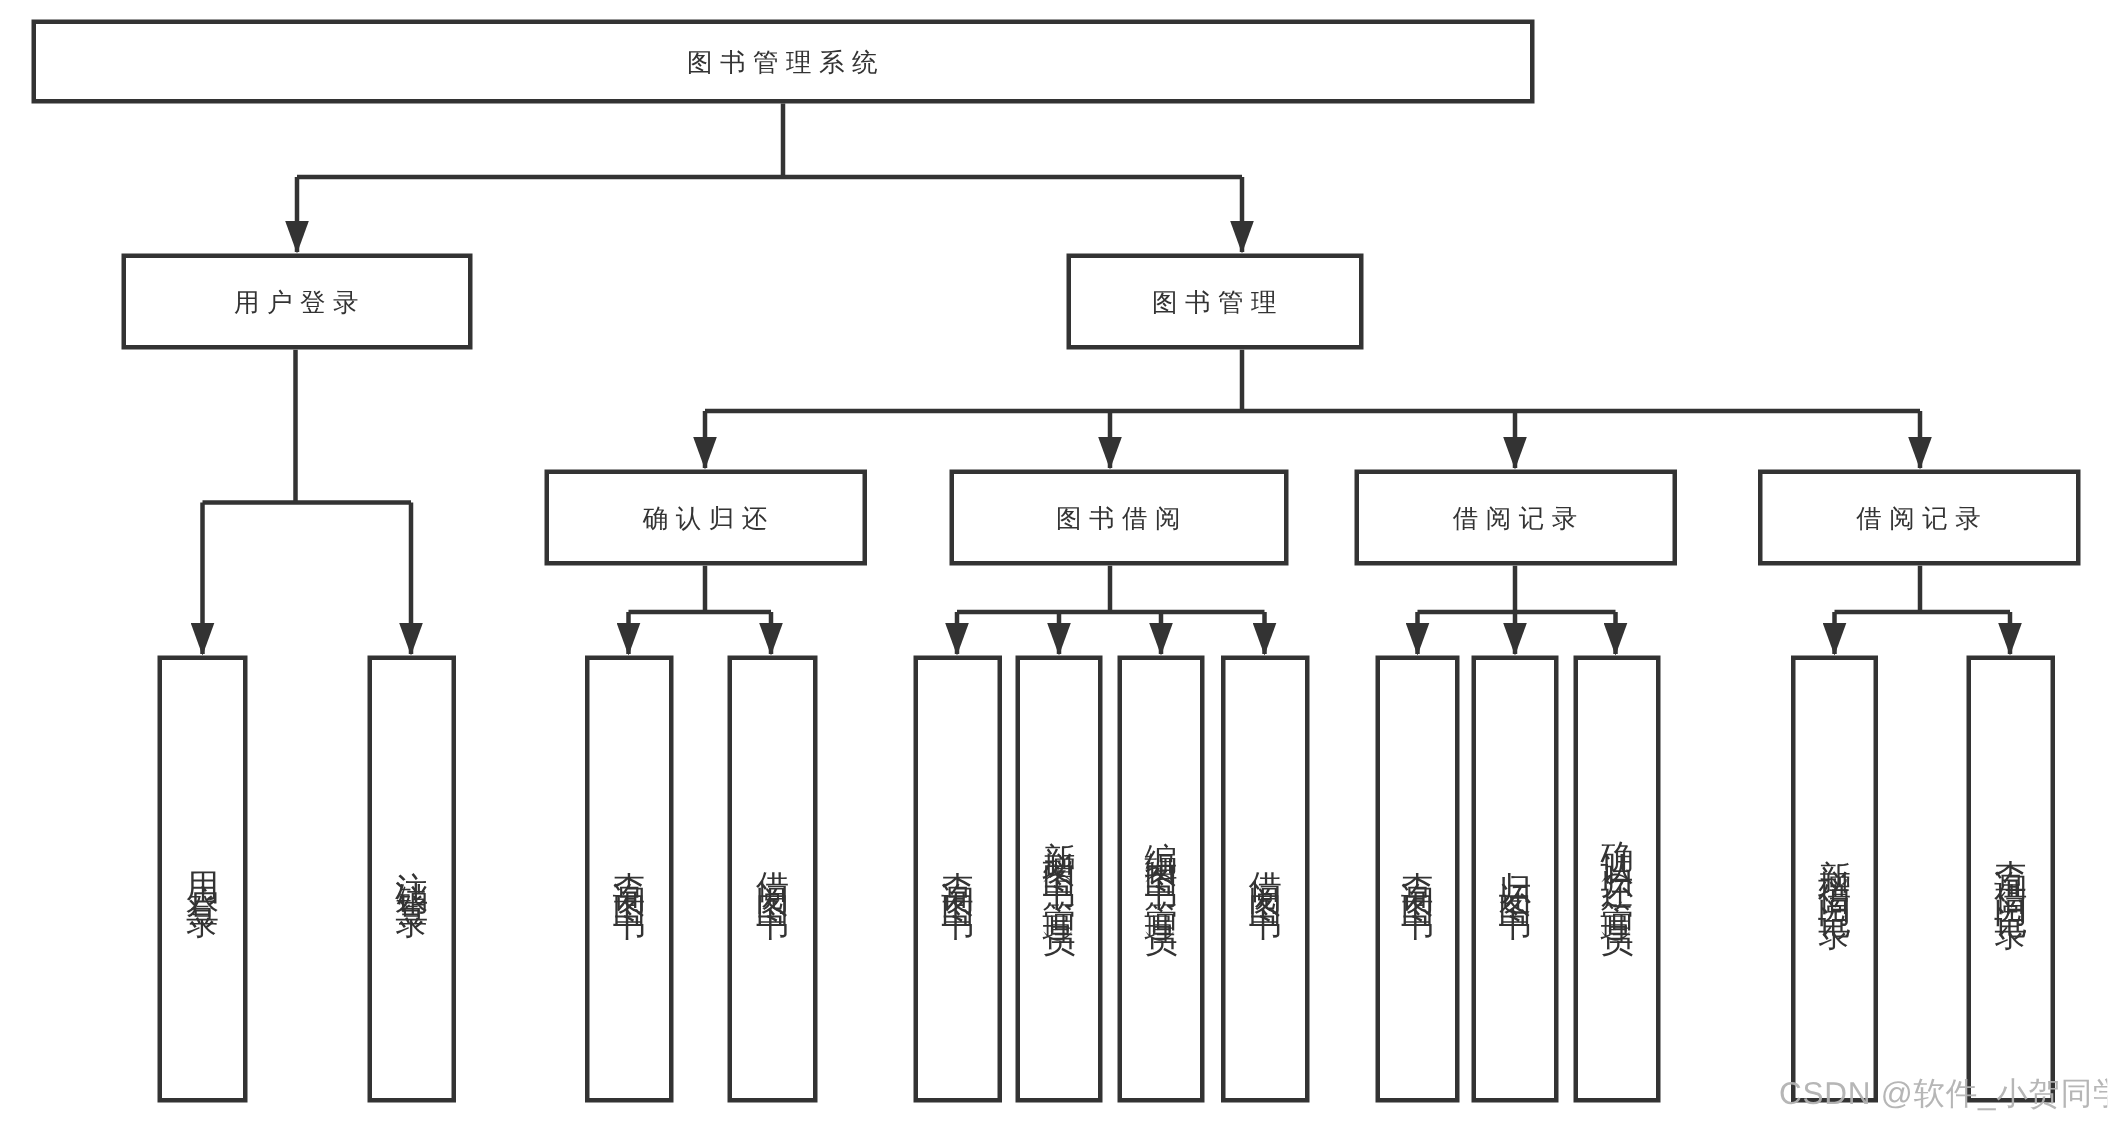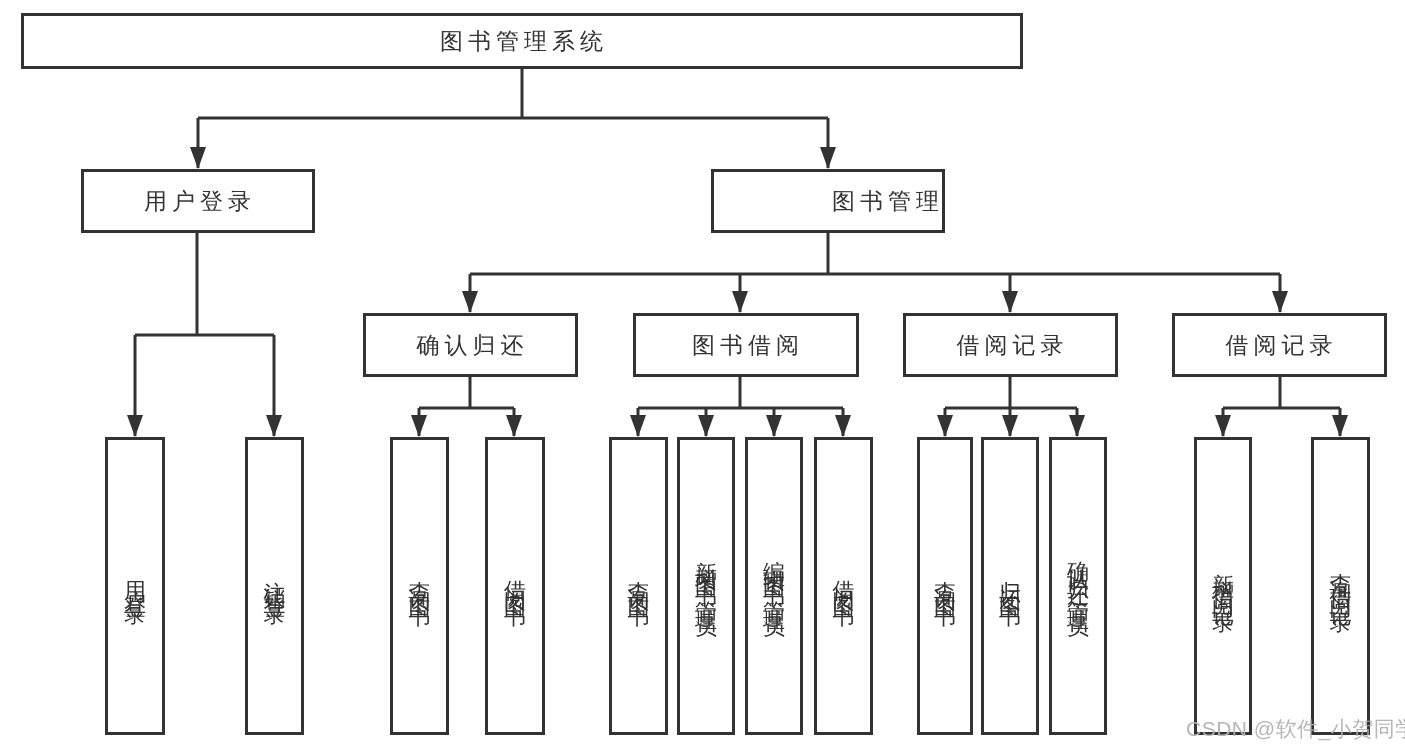--- a/index.html
+++ b/index.html
@@ -26,21 +26,21 @@
     position: absolute;
     box-sizing: border-box;
     border: 3px solid #333333;
     background: #ffffff;
     display: flex;
     align-items: center;
     justify-content: center;
     color: #333333;
   }
   .hnode span {
-    font-size: 23px;
+    font-size: 17px;
     letter-spacing: 5px;
     white-space: nowrap;
     transform: translateX(2px); 
   }
   .vnode {
     top: 437px;
     height: 298px;
     padding-bottom: 14px;
   }
   .vnode span {
@@ -116,21 +116,21 @@
     </g>
   </svg>
 
   <div class="node hnode" style="left:21px; top:13px; width:1002px; height:56px;">
     <span>图书管理系统</span>
   </div>
 
   <div class="node hnode" style="left:81px; top:169px; width:234px; height:64px;">
     <span>用户登录</span>
   </div>
-  <div class="node hnode" style="left:711px; top:169px; width:234px; height:64px;justify-content:flex-end;">
+  <div class="node hnode" style="left:711px; top:169px; width:198px; height:64px;">
     <span>图书管理</span>
   </div>
 
   <div class="node hnode" style="left:363px; top:313px; width:215px; height:64px;">
     <span>确认归还</span>
   </div>
   <div class="node hnode" style="left:633px; top:313px; width:226px; height:64px;">
     <span>图书借阅</span>
   </div>
   <div class="node hnode" style="left:903px; top:313px; width:215px; height:64px;">

